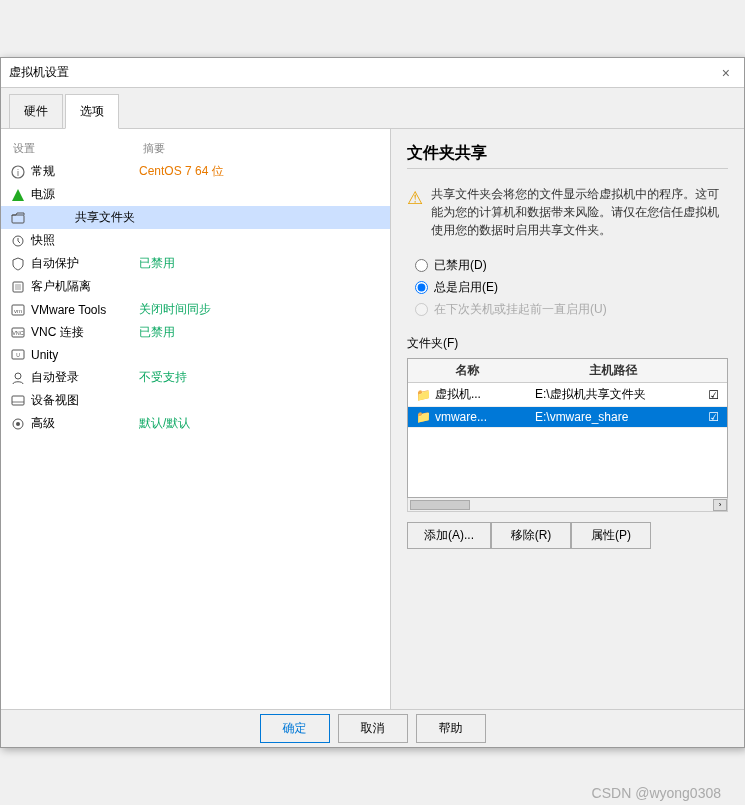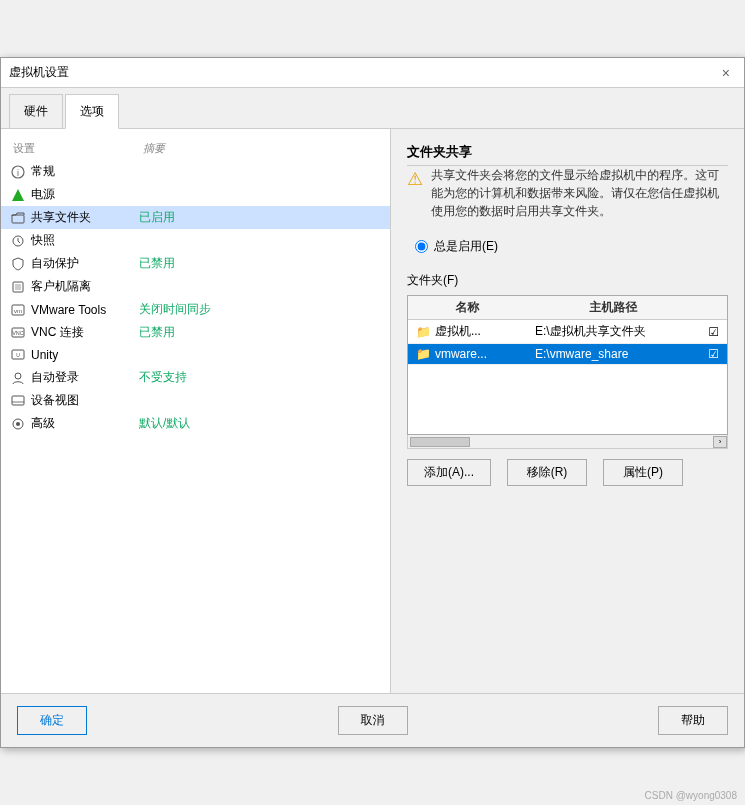--- a/index.html
+++ b/index.html
@@ -76,29 +76,29 @@
       padding: 8px 0;
       overflow-y: auto;
     }
     .settings-header {
       display: flex;
       padding: 4px 12px;
       color: #888;
       font-size: 11px;
     }
     .settings-header .col1 { width: 130px; }
-    .settings-header .col2 { flex: 1; font-style: italic; }
+    .settings-header .col2 { flex: 1; }
     .settings-row {
       display: flex;
       align-items: center;
       padding: 3px 8px;
       cursor: pointer;
       min-height: 22px;
     }
-    .settings-row.selected { background: #cce0ff; }
+    .settings-row.selected { background: #cce0ff; gap: 44px; }
     .settings-row .row-icon {
       width: 18px;
       height: 16px;
       margin-right: 4px;
       display: flex;
       align-items: center;
       justify-content: center;
       flex-shrink: 0;
     }
     .settings-row .row-name {
@@ -114,24 +114,24 @@
     .settings-row .row-value.orange { color: #e87a00; }
     .right-panel {
       flex: 1;
       padding: 14px 16px;
       background: #f0f0f0;
       overflow-y: auto;
       display: flex;
       flex-direction: column;
     }
     .section-title {
-      font-size: 13px;
+      font-size: 16px;
       font-weight: bold;
       color: #000;
-      margin-bottom: 0;
+      margin-bottom: 16px;
       border-bottom: 1px solid #ccc;
       padding-bottom: 4px;
     }
     .warning-box {
       display: flex;
       align-items: flex-start;
       margin-bottom: 10px;
       background: #f0f0f0;
     }
     .warning-icon {
@@ -198,58 +198,58 @@
     .folder-table tr.selected td {
       background: #0078d7;
       color: #fff;
     }
     .check-cell {
       text-align: center;
       width: 24px;
     }
     .folder-buttons {
       display: flex;
-      gap: 16px;
+      gap: 0;
       margin-top: 10px;
     }
     .folder-btn {
       padding: 4px 16px;
       border: 1px solid #aaa;
       background: #f0f0f0;
       cursor: pointer;
       font-size: 12px;
       min-width: 80px;
       text-align: center;
     }
     .dialog-footer {
       display: flex;
-      justify-content: space-between;
-      align-items: center;
-      padding: 12px 16px;
+      justify-content: center;
+      align-items: center;
+      padding: 4px 16px;
       border-top: 1px solid #ccc;
       background: #f0f0f0;
       gap: 8px;
     }
     .footer-btn {
       padding: 5px 20px;
       border: 1px solid #aaa;
       background: #f0f0f0;
       cursor: pointer;
       font-size: 12px;
       min-width: 70px;
     }
     .footer-btn.primary {
       border-color: #0078d7;
       color: #0078d7;
     }
     .watermark {
       position: absolute;
       bottom: 4px;
-      right: 8px;
-      font-size: 10px;
+      right: 24px;
+      font-size: 14px;
       color: #aaa;
       margin-left: 13px;
     }
   </style>
 </head>
 <body>
 
 <div class="dialog">
 
   <div class="title-bar">
@@ -271,41 +271,41 @@
       </div>
 
       <div class="settings-row">
         <div class="row-icon">
           <svg width="14" height="14" viewBox="0 0 14 14">
               <circle cx="7" cy="7" r="6" fill="none" stroke="#666" stroke-width="1.2"></circle>
               <text x="7" y="11" text-anchor="middle" font-size="9" fill="#666">i</text>
             </svg>
         </div>
         <span class="row-name">常规</span>
+        <span class="row-value orange">CentOS 7 64 位</span>
       </div>
 
       <div class="settings-row">
         <div class="row-icon">
           <svg width="14" height="14" viewBox="0 0 14 14">
               <polygon points="7,1 13,13 1,13" fill="#2a2"></polygon>
             </svg>
         </div>
         <span class="row-name">电源</span>
         <span class="row-value"></span>
       </div>
 
       <div class="settings-row selected">
         <div class="row-icon">
           <svg width="14" height="14" viewBox="0 0 14 14">
               <rect x="1" y="4" width="12" height="8" rx="1" fill="none" stroke="#555" stroke-width="1"></rect>
               <path d="M1,5 L1,4 L5,4 L6,2 L13,2 L13,4" fill="none" stroke="#555" stroke-width="1"></path>
             </svg>
         </div>
         <span class="row-name">共享文件夹</span>
-        <span class="row-value">已启用</span>
       </div>
 
       <div class="settings-row">
         <div class="row-icon">
           <svg width="14" height="14" viewBox="0 0 14 14">
               <circle cx="7" cy="7" r="5" fill="none" stroke="#555" stroke-width="1"></circle>
               <path d="M7,4 L7,7 L9,9" stroke="#555" stroke-width="1" fill="none"></path>
             </svg>
         </div>
         <span class="row-name">快照</span>
@@ -404,22 +404,30 @@
     <div class="right-panel">
       <div class="section-title">文件夹共享</div>
 
       <div class="warning-box">
         <span class="warning-icon">⚠</span>
         <span class="warning-text">共享文件夹会将您的文件显示给虚拟机中的程序。这可能为您的计算机和数据带来风险。请仅在您信任虚拟机使用您的数据时启用共享文件夹。</span>
       </div>
 
       <div class="radio-group">
         <div class="radio-item">
+          <input type="radio" name="sharing" id="r_disabled" style="">
+          <label for="r_disabled">已禁用(D)</label>
+        </div>
+        <div class="radio-item">
           <input type="radio" name="sharing" id="r_always" checked="" style="">
           <label for="r_always">总是启用(E)</label>
+        </div>
+        <div class="radio-item disabled">
+          <input type="radio" name="sharing" id="r_until" disabled="" style="">
+          <label for="r_until">在下次关机或挂起前一直启用(U)</label>
         </div>
       </div>
 
       <div class="folder-section">
         <div class="folder-section-title">文件夹(F)</div>
 
         <div class="folder-table-container">
           <table class="folder-table">
             <thead>
               <tr>

